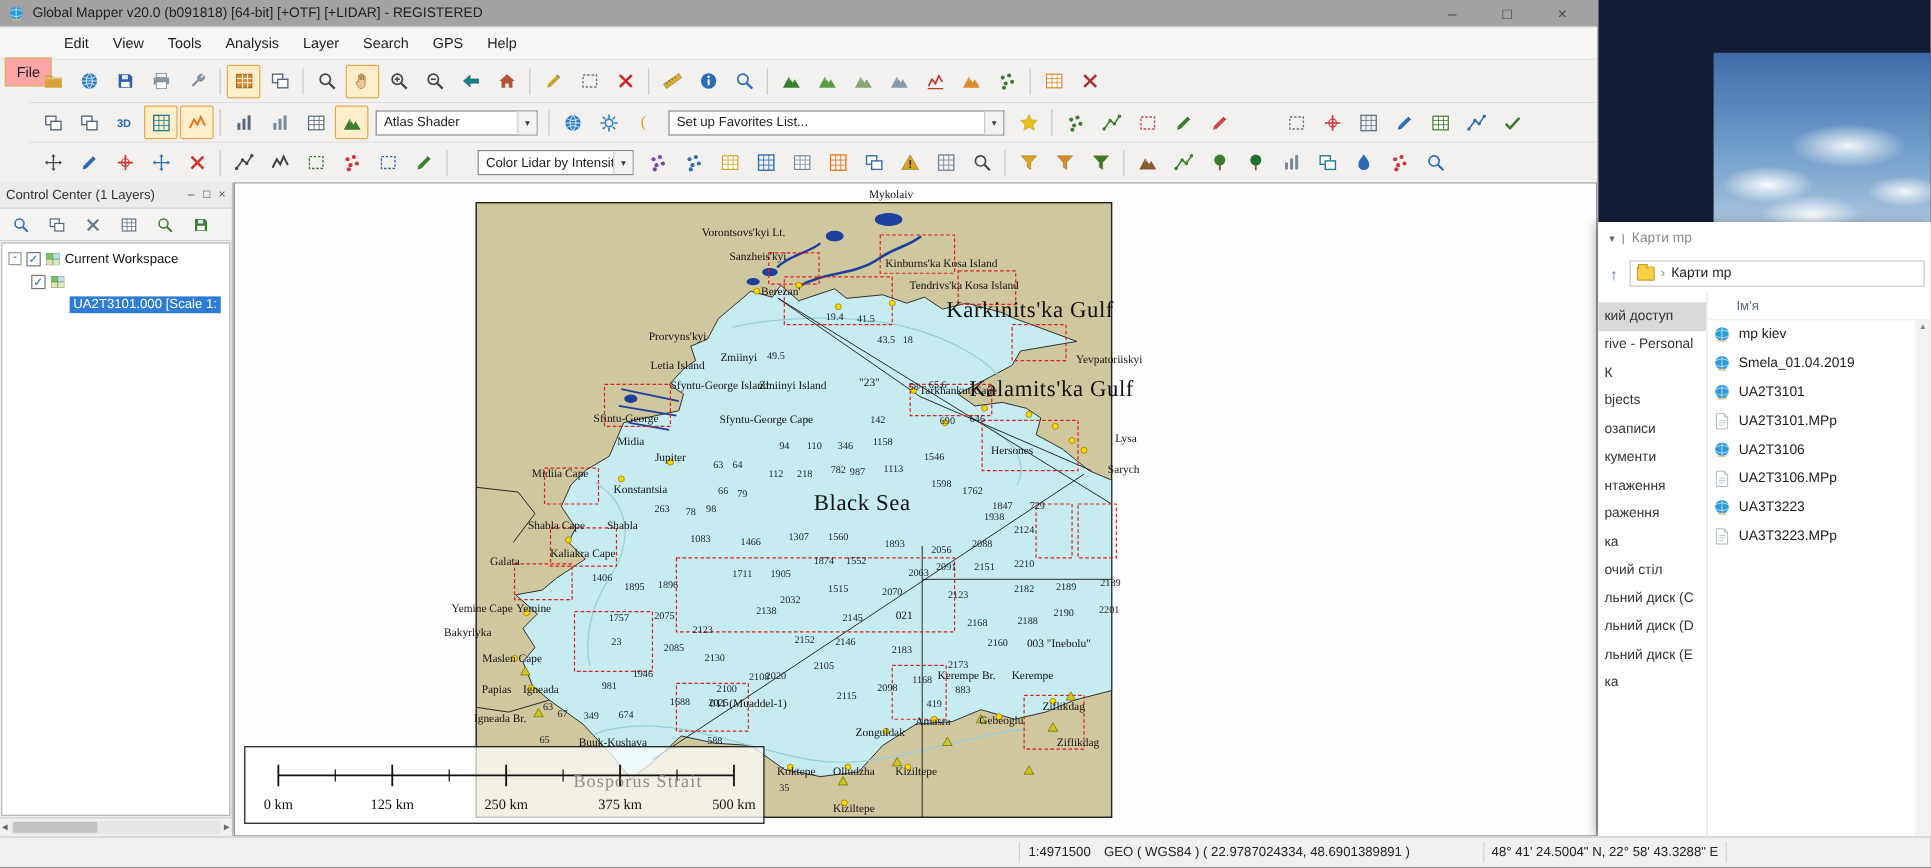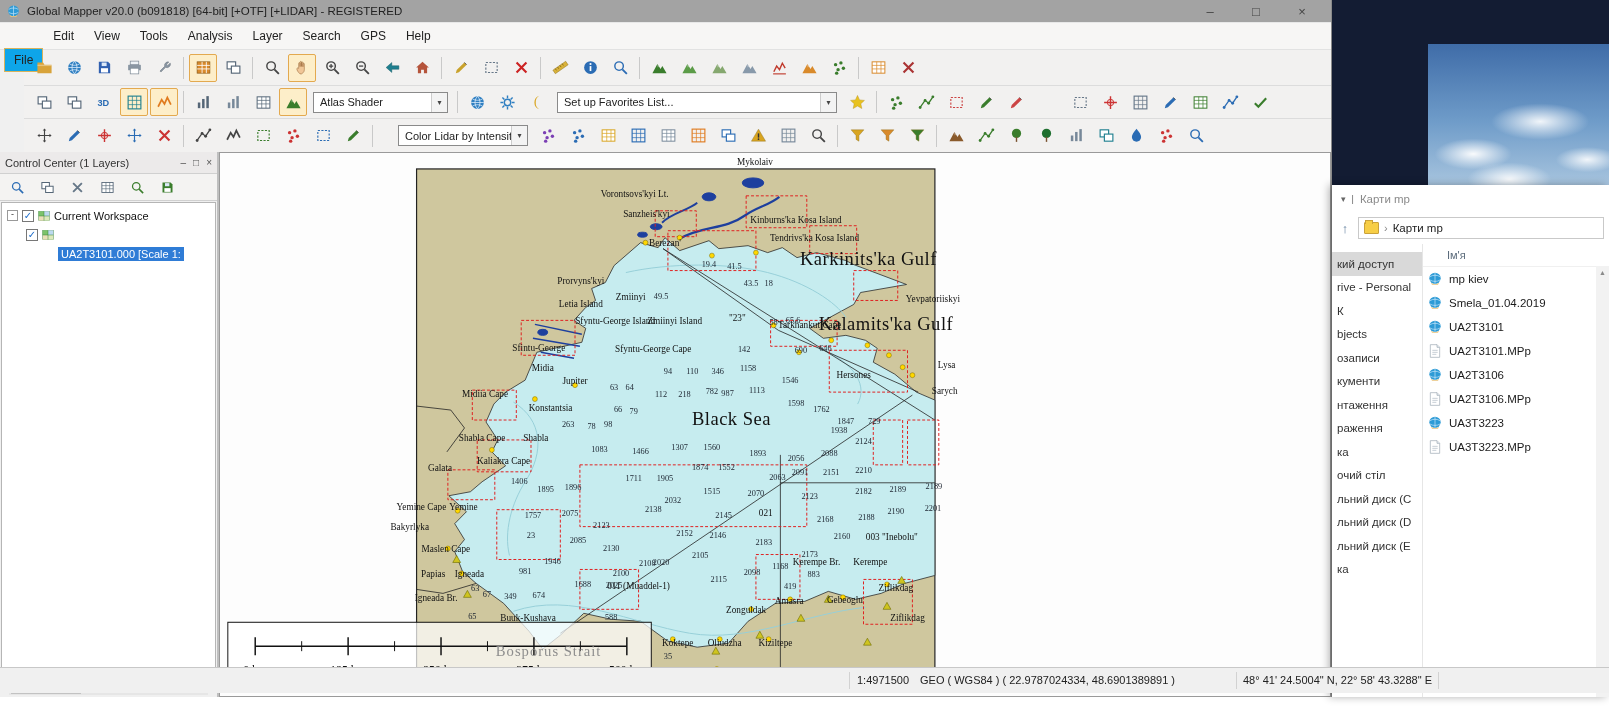--- a/index.html
+++ b/index.html
@@ -6,33 +6,33 @@
   #screen{position:relative;width:1609px;height:723px;background:#fff;overflow:hidden;
           font-family:"Liberation Sans",sans-serif;-webkit-font-smoothing:antialiased;}
   
   #gm{position:absolute;left:0;top:0;width:1332px;height:697px;background:#f0f0f0;border-right:1px solid #8a8a8a;box-sizing:border-box;}
   #titlebar{height:22px;background:#a3a3a3;display:flex;align-items:center;padding:0 6px;font-size:11.5px;color:#222;border-bottom:1px solid #e8e8e8;}
   #titlebar .app-ic{width:15px;height:15px;margin-right:6px;}
   .win-controls{margin-left:auto;display:flex;color:#444;font-size:13px;}
   .win-controls span{width:46px;text-align:center;cursor:default;}
   #menubar{height:27px;display:flex;align-items:center;background:#f7f6f5;padding-left:4px;font-size:12px;color:#222;border-bottom:1px solid #e2e2e2;box-sizing:border-box;}
   .menu-item{padding:4px 9px;border:1px solid transparent;}
-  .menu-item.first{background:#0ea5e9;border-color:#d8b35c;margin-top:48px;}
+  .menu-item.first{background:#fca5a5;border-color:#d8b35c;margin-top:48px;}
   .tbrow{display:flex;align-items:center;padding:0 5px;background:#f2f1f0;border-bottom:1px solid #dcdcdc;box-sizing:border-box;margin-left:24px;}
   #tbrow1{height:36px;}#tbrow2{height:33px;}#tbrow3{height:34px;}
   .tb{width:26px;height:26px;display:flex;align-items:center;justify-content:center;border:1px solid transparent;border-radius:2px;margin:0 1px;}
   .tb svg{width:17px;height:17px;}
   .tb.sel{background:#fdeec9;border-color:#e3a94f;}
   .sep{width:1px;height:22px;background:#c9c9c9;margin:0 4px;}
   .dd{height:21px;border:1px solid #8a8a8a;background:#fff;font-size:11px;color:#222;display:flex;align-items:center;padding-left:6px;margin:0 5px;box-sizing:border-box;}
   .dd .dd-v{white-space:nowrap;overflow:hidden;flex:1;}
   .dd .arr{width:15px;align-self:stretch;display:flex;align-items:center;justify-content:center;border-left:1px solid #ccc;font-size:8px;color:#444;background:#f3f3f3;}
   #content{position:absolute;top:152px;left:0;right:0;bottom:0;display:flex;}
   
-  #cc-panel{width:219px;background:#f0f0f0;border-right:2px solid #bfbfbf;display:flex;flex-direction:column;box-sizing:border-box;justify-content:center;}
+  #cc-panel{width:195px;background:#f0f0f0;border-right:2px solid #bfbfbf;display:flex;flex-direction:column;box-sizing:border-box;justify-content:center;}
   .cc-head{height:21px;display:flex;align-items:center;font-size:11px;color:#333;background:#eceaea;border-bottom:1px solid #d0d0d0;padding:0 5px;}
   .cc-btns{margin-left:auto;display:flex;gap:7px;font-size:10px;color:#555;}
   .cc-tools{height:26px;display:flex;gap:2px;align-items:center;padding:0 3px;border-bottom:1px solid #d0d0d0;background:#f4f3f2;}
   .cc-tools .tb{width:24px;height:22px;}
   .cc-tree{flex:1;background:#fff;border:1px solid #b5b5b5;margin:1px;font-size:11px;color:#111;padding-top:3px;overflow:hidden;}
   .tree-row{display:flex;align-items:center;height:19px;padding-left:5px;white-space:nowrap;}
   .tree-row.lvl1{padding-left:24px;}
   .exp{width:9px;height:9px;border:1px solid #999;background:#fff;font-size:9px;line-height:7px;text-align:center;margin-right:4px;color:#333;}
   .cb{width:12px;height:12px;background:#fff;border:1px solid #777;display:inline-flex;align-items:center;justify-content:center;font-size:10px;color:#1b6ac9;margin-right:3px;box-sizing:border-box;}
   .tree-row svg{width:14px;height:14px;margin-right:3px;}
@@ -43,21 +43,21 @@
   
   #map{flex:1;background:#fff;position:relative;border:1px solid #9a9a9a;box-sizing:border-box;}
   #mapsvg{position:absolute;inset:0;width:100%;height:100%;}
   #mapsvg text{pointer-events:none;}
   .ml{font:9.5px "Liberation Serif",serif;fill:#111;text-anchor:middle;}
   .ml.big{font:19px "Liberation Serif",serif;fill:#111;letter-spacing:.5px;}
   .ml.st{font:15px "Liberation Serif",serif;fill:#8d8d8d;letter-spacing:1px;}
   .md{font:8.5px "Liberation Serif",serif;fill:#1c2430;text-anchor:middle;}
   .sc{font:12px "Liberation Serif",serif;fill:#111;text-anchor:middle;}
   
-  #statusbar{position:absolute;left:0;top:667px;width:1609px;height:26px;background:#f0f0f0;border-top:1px solid #c8c8c8;font-size:11px;color:#222;box-sizing:border-box;}
+  #statusbar{position:absolute;left:0;top:697px;width:1609px;height:26px;background:#f0f0f0;border-top:1px solid #c8c8c8;font-size:11px;color:#222;box-sizing:border-box;}
   .sb{position:absolute;top:6px;white-space:nowrap;}
   .sb-scale{left:857px;}.sb-proj{left:920px;}.sb-pos{left:1243px;}
   .sbdiv{position:absolute;top:4px;width:1px;height:17px;background:#d2d2d2;}
   
   #desktop-right{position:absolute;left:1332px;top:0;width:277px;height:185px;background:#131c33;}
   #sky{position:absolute;left:96px;top:44px;right:0;bottom:0;
     background:
       radial-gradient(55px 22px at 25% 78%, rgba(255,255,255,.95), rgba(255,255,255,0) 70%),
       radial-gradient(70px 26px at 62% 55%, rgba(255,255,255,.9), rgba(255,255,255,0) 70%),
       radial-gradient(45px 18px at 88% 82%, rgba(255,255,255,.88), rgba(255,255,255,0) 70%),

